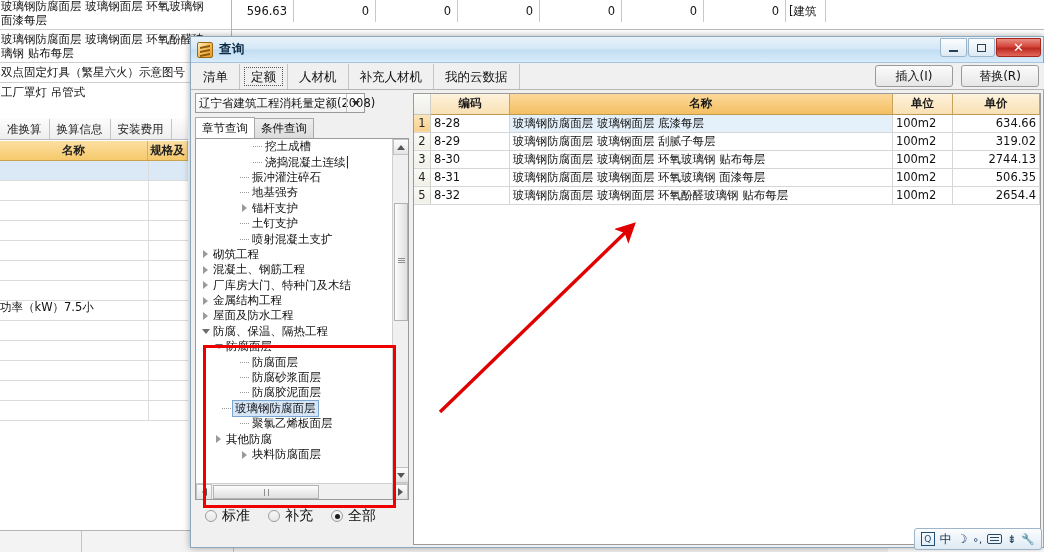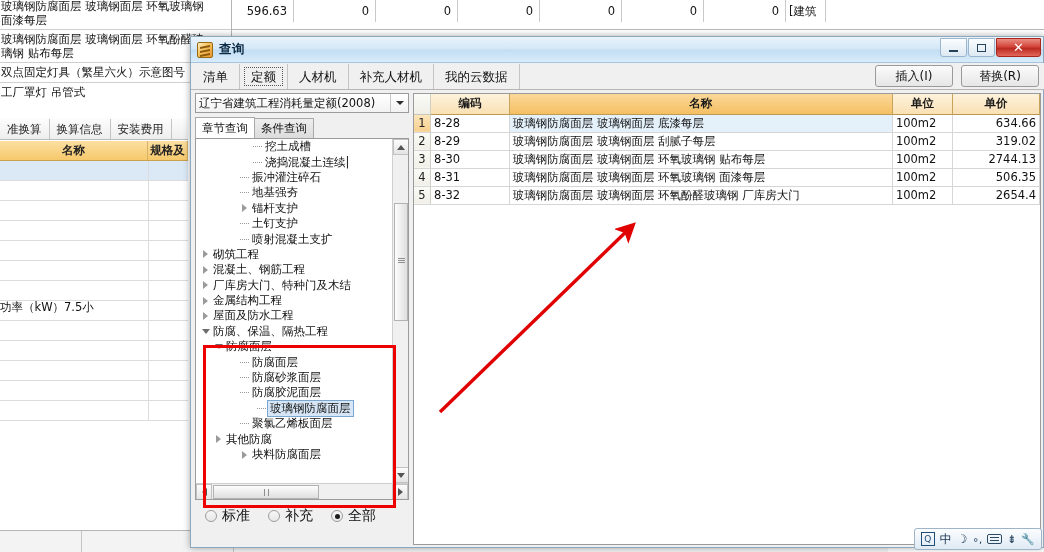--- a/index.html
+++ b/index.html
@@ -145,21 +145,21 @@
     border: 1px solid #9a9a9a; border-radius: 3px;
     background: linear-gradient(#fbfbfb,#e6e6e6);
     display: flex; align-items: center; justify-content: center;
   }
 
   
   .leftpane {
     position: absolute; left: 4px; top: 56px; width: 214px; height: 452px;
   }
   .combo {
-    width: 214px; height: 20px; border: 1px solid #9b9b9b;
+    width: 170px; height: 20px; border: 1px solid #9b9b9b;
     background: linear-gradient(#ffffff,#f2f2f2);
     display: flex; align-items: center; position: relative;
   }
   .combo .cval { font-size: 11.5px; color: #111; padding-left: 3px; white-space: nowrap; }
   .combo .carrow {
     position: absolute; right: 0; top: 0; width: 18px; height: 18px;
     display: flex; align-items: center; justify-content: center;
     border-left: 1px solid #c6c6c6;
   }
   .caret-dn { width: 0; height: 0; border-left: 4px solid transparent; border-right: 4px solid transparent; border-top: 4px solid #2c2c2c; }
@@ -503,21 +503,21 @@
                 <div class="dash"></div>
               </div>
               <div class="lbl">防腐砂浆面层</div>
             </div>
             <div class="tnode" style="padding-left: 43px;">
               <div class="tw">
                 <div class="dash"></div>
               </div>
               <div class="lbl">防腐胶泥面层</div>
             </div>
-            <div class="tnode sel" style="padding-left: 60px; text-align: center;">
+            <div class="tnode sel" style="padding-left: 25px; text-align: center;">
               <div class="tw">
                 <div class="dash"></div>
               </div>
               <div class="lbl">玻璃钢防腐面层</div>
             </div>
             <div class="tnode" style="padding-left: 43px;">
               <div class="tw">
                 <div class="dash"></div>
               </div>
               <div class="lbl">聚氯乙烯板面层</div>
@@ -620,21 +620,21 @@
             <tr class="">
               <td class="idx">4</td>
               <td>8-31</td>
               <td class="namecell">玻璃钢防腐面层 玻璃钢面层 环氧玻璃钢 面漆每层</td>
               <td>100m2</td>
               <td class="num">506.35</td>
             </tr>
             <tr class="">
               <td class="idx">5</td>
               <td>8-32</td>
-              <td class="namecell">玻璃钢防腐面层 玻璃钢面层 环氧酚醛玻璃钢 厂库房大门</td>
+              <td class="namecell">玻璃钢防腐面层 玻璃钢面层 环氧酚醛玻璃钢 贴布每层</td>
               <td>100m2</td>
               <td class="num">2654.4</td>
             </tr>
             <tr>
               <td style="border-right: none; border-bottom: none;"></td>
               <td style="border-right: none; border-bottom: none;"></td>
               <td style="border-right: none; border-bottom: none;"></td>
               <td style="border-right: none; border-bottom: none;"></td>
               <td style="border-right: none; border-bottom: none;"></td>
             </tr>

